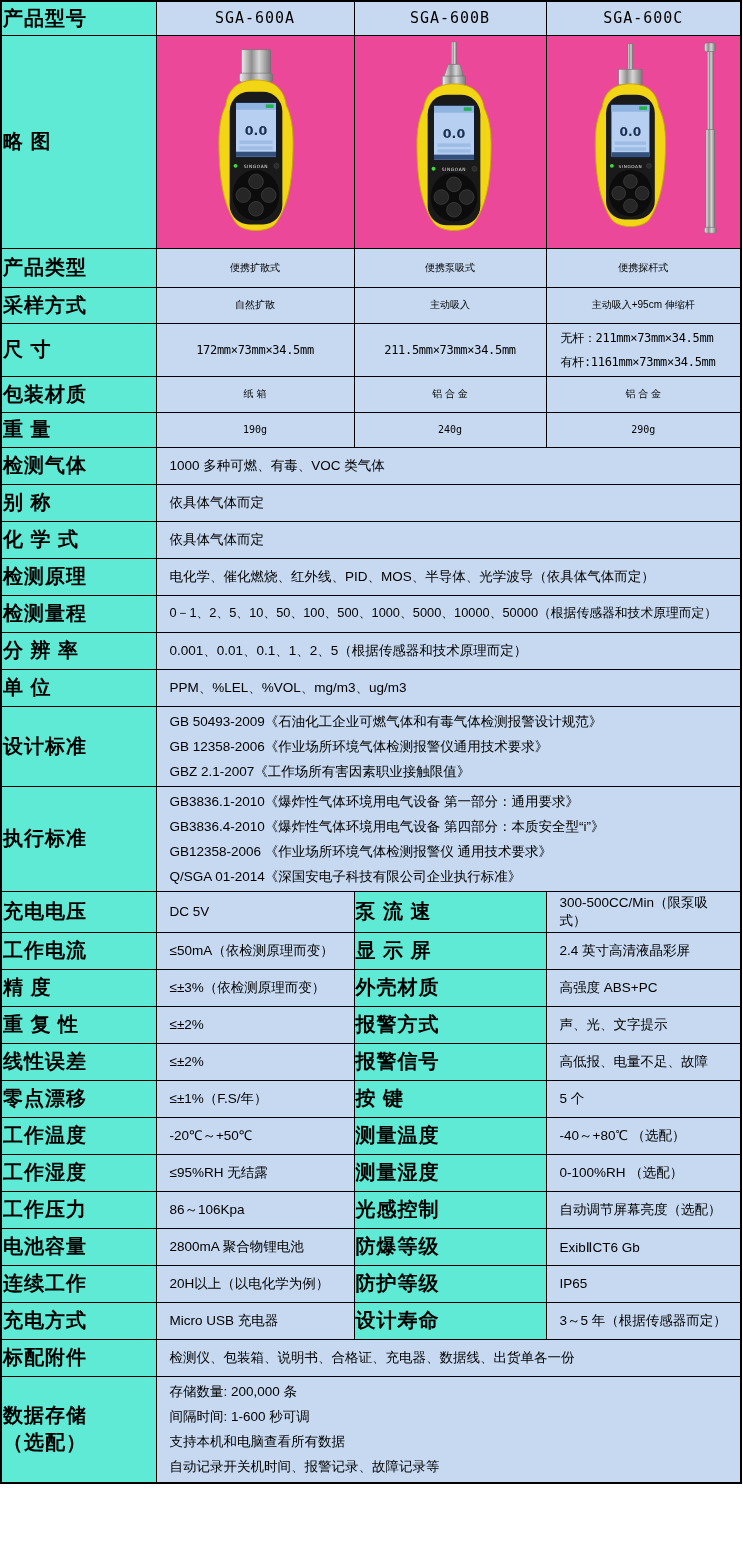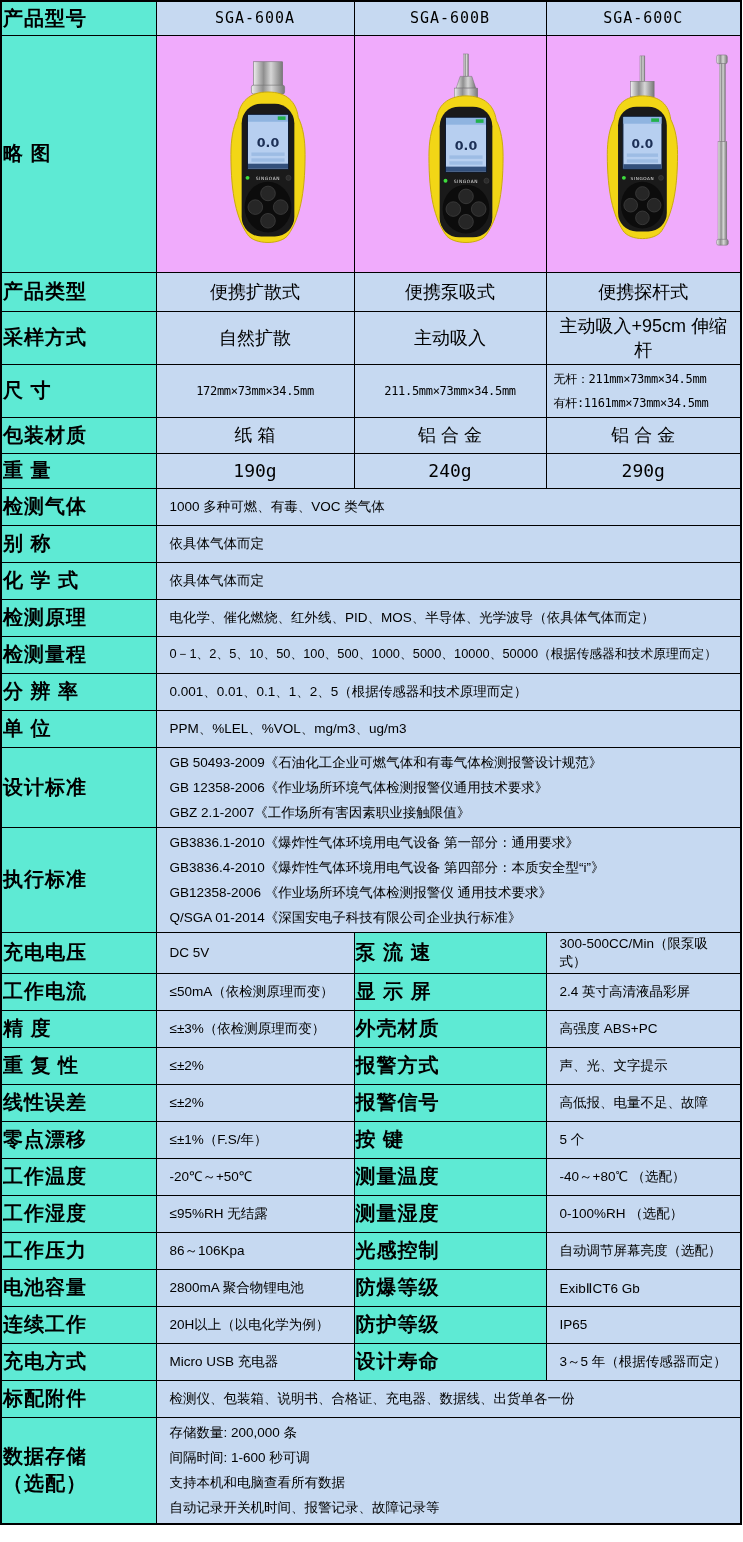--- a/index.html
+++ b/index.html
@@ -3,23 +3,23 @@
 <meta charset="utf-8">
 <style>
   html,body{margin:0;padding:0;background:#ffffff;}
   .page{width:743px;box-sizing:border-box;padding:0 3px 4px 0;}
   table.spec{border-collapse:collapse;table-layout:fixed;width:740px;
     border:2px solid #000;font-family:"Liberation Sans",sans-serif;color:#000;}
   td{border:1px solid #000;overflow:hidden;vertical-align:middle;box-sizing:border-box;}
   
   .lbl{background:#5eead4;text-align:left;font-weight:bold;font-size:20px;letter-spacing:1px;}
   .val{background:#C6D9F1;font-size:13.5px;text-align:left;padding:2px 6px 2px 13px;}
-  .valc{background:#C6D9F1;font-size:18px;text-align:center;padding:2px 4px;}
+  .valc{background:#C6D9F1;font-size:10px;text-align:center;padding:2px 4px;}
   .model{font-family:"DejaVu Sans Mono","Liberation Mono",monospace;font-size:15px;letter-spacing:1px;}
-  .img-cell{background:#f0abfc;text-align:center;padding:16px;}
+  .img-cell{background:#ec4899;text-align:center;padding:4px;}
   .dim{font-family:"DejaVu Sans Mono","Liberation Mono",monospace;font-size:12px;letter-spacing:-0.3px;}
   .mono{font-family:"DejaVu Sans Mono","Liberation Mono",monospace;}
   .lines div{line-height:25px;white-space:nowrap;}
   .sizelines div{line-height:24px;white-space:nowrap;text-align:left;}
   
   .rh-header td{height:34px;} .rh-sketch td{height:204px;}
   .rh-type td{height:39px;}   .rh-sample td{height:36px;}
   .rh-size td{height:53px;}   .rh-pack td{height:36px;}
   .rh-weight td{height:35px;} .rh-single td{height:37px;}
   .rh-design td{height:75px;margin-left:35px;} .rh-exec td{height:103px;}
@@ -183,21 +183,21 @@
 <tr class="rh-sample">
   <td class="lbl">采样方式</td>
   <td class="valc">自然扩散</td>
   <td class="valc">主动吸入</td>
   <td class="valc">主动吸入+95cm 伸缩杆</td>
 </tr>
 <tr class="rh-size">
   <td class="lbl">尺   寸</td>
   <td class="valc dim">172mm×73mm×34.5mm</td>
   <td class="valc dim">211.5mm×73mm×34.5mm</td>
-  <td class="val dim sizelines" style="padding-left:7px">
+  <td class="val dim sizelines" style="padding-left:14px">
     <div>无杆：211mm×73mm×34.5mm</div>
     <div>有杆:1161mm×73mm×34.5mm</div>
   </td>
 </tr>
 <tr class="rh-pack">
   <td class="lbl">包装材质</td>
   <td class="valc">纸 箱</td>
   <td class="valc">铝 合 金</td>
   <td class="valc">铝 合 金</td>
 </tr>

